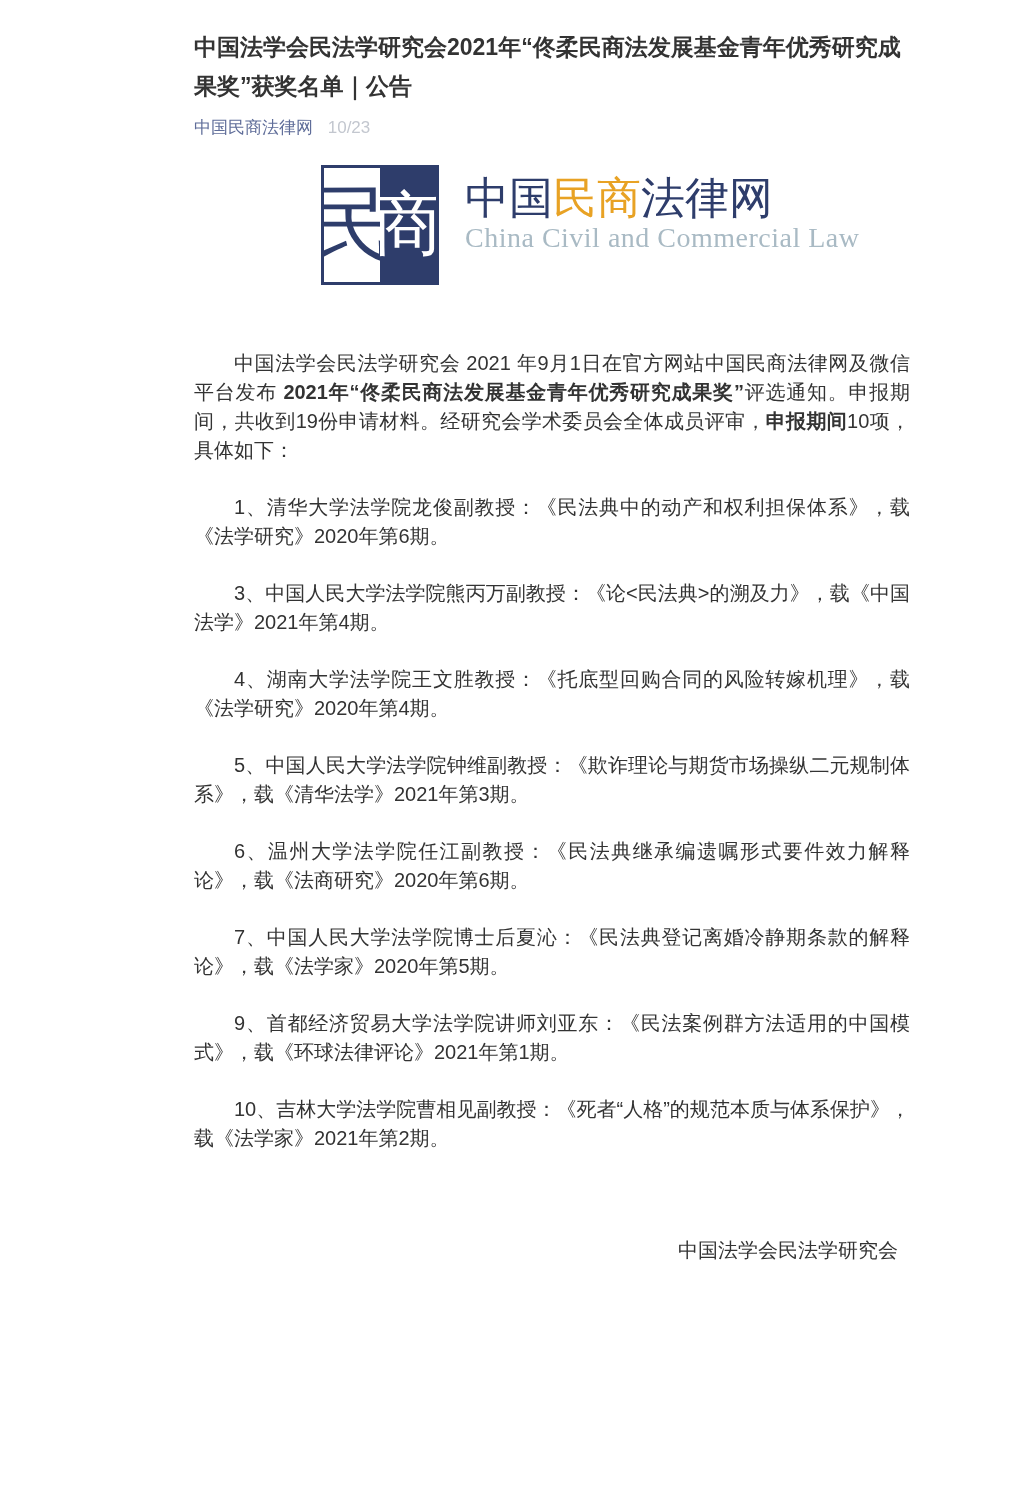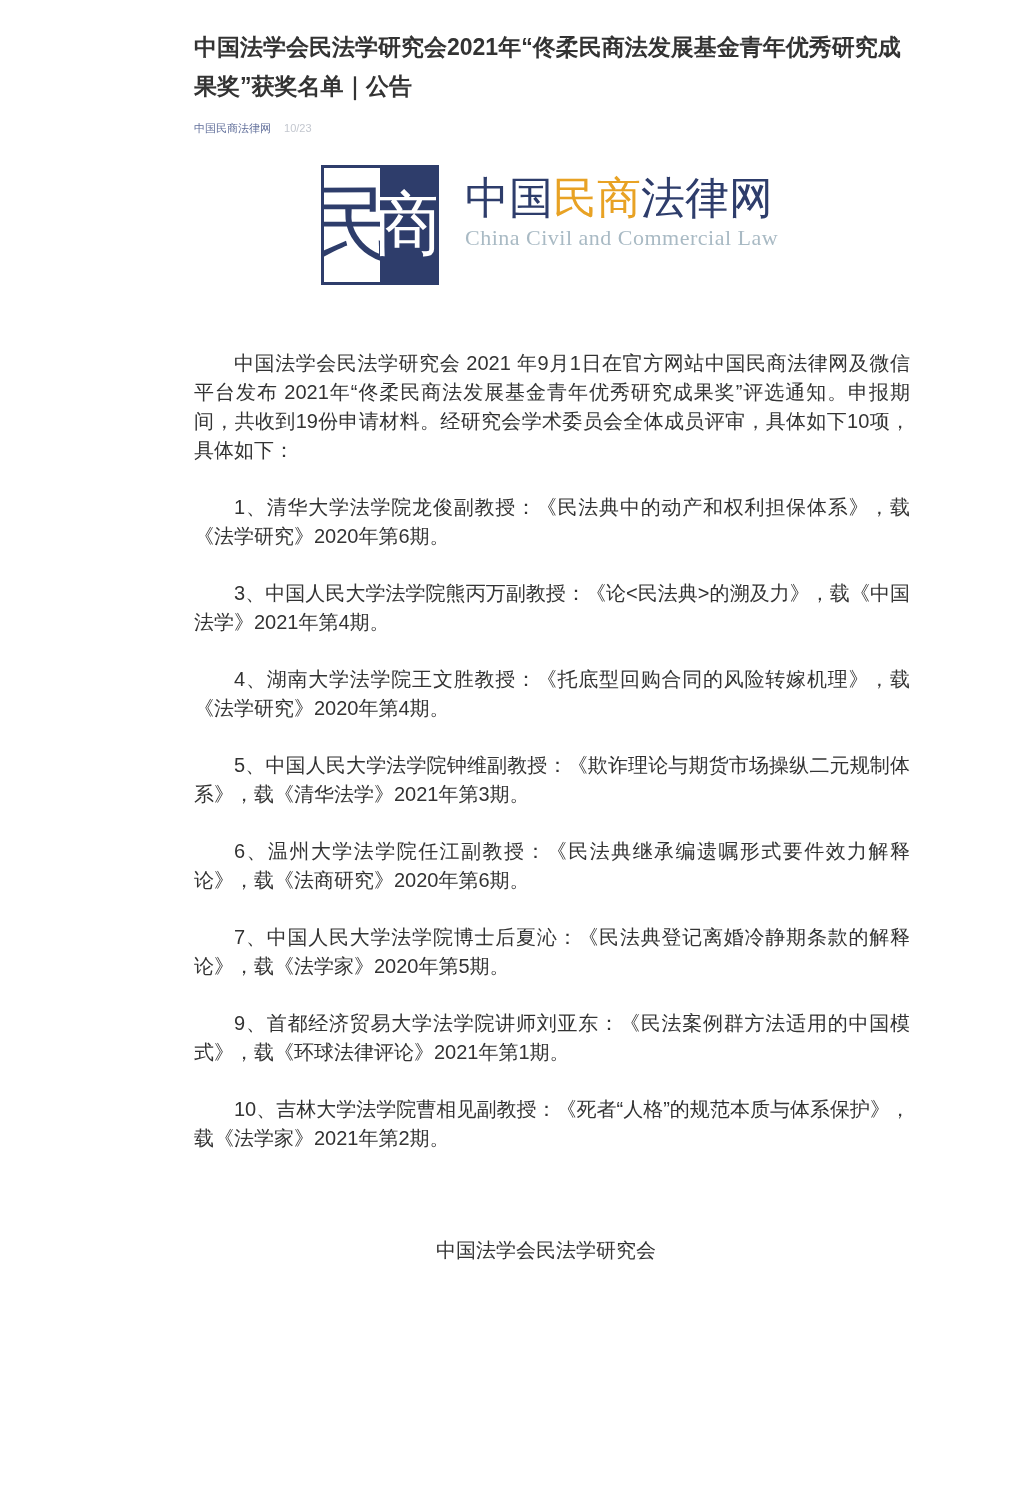--- a/index.html
+++ b/index.html
@@ -14,21 +14,21 @@
   .article { width:1024px; padding:28px 152px 0 152px;margin-left:42px; }
 
   .title {
     font-size:23px;
     line-height:39px;
     font-weight:700;
     color:#333333;
     width:720px;
   }
 
-  .meta { margin-top:11px; font-size:11px; line-height:22px; }
+  .meta { margin-top:11px; font-size:17px; line-height:22px; }
   .meta .source { color:#5f6d99; cursor:pointer; }
   .meta .date { color:#c3c7cf; margin-left:10px; }
 
   .logo { margin:26px 0 0 127px; height:122px; display:flex; align-items:flex-start; }
   .seal {
     width:118px; height:120px;
     border:3px solid #2e3d6b;
     display:flex; flex-shrink:0;
     font-family:"Liberation Serif","DejaVu Serif",serif;
   }
@@ -43,38 +43,38 @@
     background:#2e3d6b; color:#ffffff;
     display:flex; align-items:center; justify-content:center;
     font-size:70px; line-height:1; overflow:hidden;
   }
   .logo-text { margin:8px 0 0 26px; }
   .logo-name { font-size:44px; line-height:50px; color:#2e3d6b; white-space:nowrap; font-weight:400; }
   .logo-name .orange { color:#e8a224; }
   .logo-en {
     margin-top:2px;
     font-family:"Liberation Serif","DejaVu Serif",serif;
-    font-size:22px; line-height:26px;
+    font-size:28px; line-height:26px;
     color:#a9bac4; letter-spacing:0.5px; white-space:nowrap;
   }
 
   .body-text { margin-top:62px; width:716px; }
   .body-text p {
     font-size:20px;
     line-height:29px;
     text-indent:2em;
     margin-bottom:28px;
     color:#333333;
     text-align:justify;
   }
-  .b { font-weight:400; }
+  .b { font-weight:700; }
 
   .signature {
     margin-top:82px;
-    text-align:center;
+    text-align:right;
     font-size:20px;
     line-height:31px;
     padding-right:16px;
     color:#333333;
     width:720px;
   }
 </style>
 </head>
 <body>
 
@@ -94,21 +94,21 @@
     </div>
     <div class="logo-text">
       <div class="logo-name">
         <span>中国</span><span class="orange">民商</span><span>法律网</span>
       </div>
       <div class="logo-en">China Civil and Commercial Law</div>
     </div>
   </div>
 
   <div class="body-text">
-    <p><span>中国法学会民法学研究会 2021 年9月1日在官方网站中国民商法律网及微信平台发布 </span><span class="b">2021年“佟柔民商法发展基金青年优秀研究成果奖”</span><span>评选通知。申报期间，共收到19份申请材料。经研究会学术委员会全体成员评审，</span><span class="b">具体如下</span><span>10项，具体如下：</span></p>
+    <p><span>中国法学会民法学研究会 2021 年9月1日在官方网站中国民商法律网及微信平台发布 </span><span class="b">2021年“佟柔民商法发展基金青年优秀研究成果奖”</span><span>评选通知。申报期间，共收到19份申请材料。经研究会学术委员会全体成员评审，</span><span class="b">申报期间</span><span>10项，具体如下：</span></p>
 
     <p>1、清华大学法学院龙俊副教授：《民法典中的动产和权利担保体系》，载《法学研究》2020年第6期。</p>
     <p>3、中国人民大学法学院熊丙万副教授：《论&lt;民法典&gt;的溯及力》，载《中国法学》2021年第4期。</p>
     <p>4、湖南大学法学院王文胜教授：《托底型回购合同的风险转嫁机理》，载《法学研究》2020年第4期。</p>
     <p>5、中国人民大学法学院钟维副教授：《欺诈理论与期货市场操纵二元规制体系》，载《清华法学》2021年第3期。</p>
     <p>6、温州大学法学院任江副教授：《民法典继承编遗嘱形式要件效力解释论》，载《法商研究》2020年第6期。</p>
     <p>7、中国人民大学法学院博士后夏沁：《民法典登记离婚冷静期条款的解释论》，载《法学家》2020年第5期。</p>
     <p>9、首都经济贸易大学法学院讲师刘亚东：《民法案例群方法适用的中国模式》，载《环球法律评论》2021年第1期。</p>
     <p>10、吉林大学法学院曹相见副教授：《死者“人格”的规范本质与体系保护》，载《法学家》2021年第2期。</p>
   </div>

